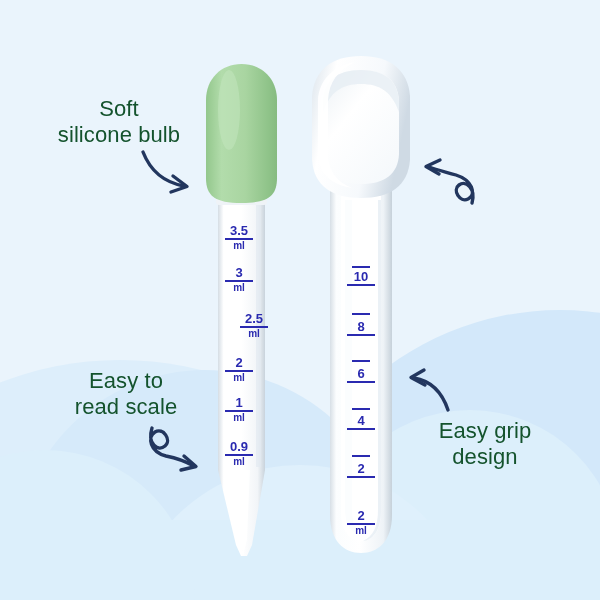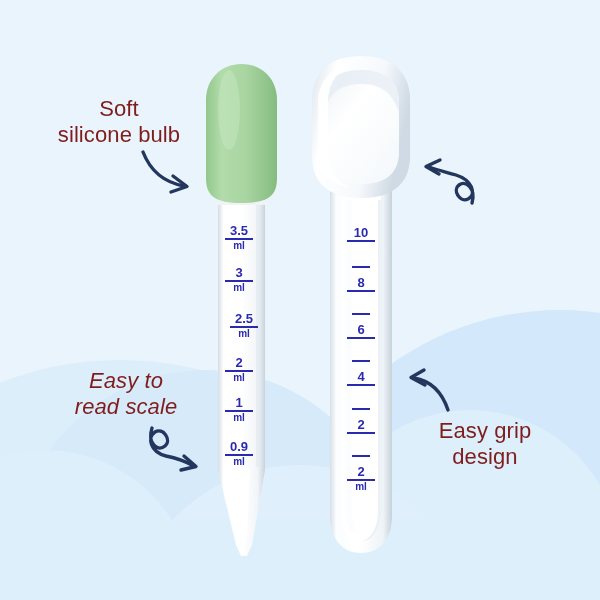--- a/index.html
+++ b/index.html
@@ -15,28 +15,28 @@
     position: relative;
     width: 600px; height: 600px;
     overflow: hidden;
     background: #eaf4fc;
   }
   .layer { position: absolute; top: 0; left: 0; width: 600px; height: 600px; }
 
   
   .callout {
     position: absolute;
-    color: #7f1d1d;
+    color: #14532d;
     font-size: 22px;
     line-height: 1.18;
     letter-spacing: 0.1px;
     white-space: pre-line;
   }
   #callout-soft-bulb   { left: 35px;  top: 96px;  width: 168px; text-align: center; }
-  #callout-easy-read   { left: 42px;  top: 368px; width: 168px; text-align: center; font-style: italic; }
+  #callout-easy-read   { left: 42px;  top: 368px; width: 168px; text-align: center; }
   #callout-bpa-free    { left: 418px; top: 210px; width: 150px; text-align: left; }
   #callout-easy-grip   { left: 405px; top: 418px; width: 160px; text-align: center; }
 
   
   .tick-group { position: absolute; text-align: center; }
   .tick-num {
     color: #2a2ab0;
     font-weight: bold;
     font-family: "Liberation Sans", sans-serif;
     line-height: 1;
@@ -51,21 +51,21 @@
     margin: 1px auto;
   }
 
   
   .dropper-tick { width: 34px; left: 0; }
   .dropper-tick .tick-num  { font-size: 13px; }
   .dropper-tick .tick-unit { font-size: 10px; margin-top: 1px; }
   .dropper-tick .tick-rule { height: 2px; width: 28px; }
 
   
-  .spoon-tick { width: 44px; left: 0; }
+  .spoon-tick { width: 44px; left: 0; margin-top: 44px; }
   .spoon-tick .tick-num  { font-size: 13px; }
   .spoon-tick .tick-unit { font-size: 10px; margin-top: 1px; }
   .spoon-tick .tick-rule { height: 2px; width: 28px; }
   .minor-tick {
     position: absolute;
     height: 2px; width: 18px;
     background: #2a2ab0;
   }
 </style>
 </head>
@@ -187,21 +187,21 @@
     <div class="tick-group dropper-tick" style="left:222px; top:224px;">
       <div class="tick-num">3.5</div>
       <div class="tick-rule"></div>
       <div class="tick-unit">ml</div>
     </div>
     <div class="tick-group dropper-tick" style="left:222px; top:266px;">
       <div class="tick-num">3</div>
       <div class="tick-rule"></div>
       <div class="tick-unit">ml</div>
     </div>
-    <div class="tick-group dropper-tick" style="left:227px; top:312px;">
+    <div class="tick-group dropper-tick" style="left:237px; top:312px;">
       <div class="tick-num">2.5</div>
       <div class="tick-rule"></div>
       <div class="tick-unit">ml</div>
     </div>
     <div class="tick-group dropper-tick" style="left:222px; top:356px;">
       <div class="tick-num">2</div>
       <div class="tick-rule"></div>
       <div class="tick-unit">ml</div>
     </div>
     <div class="tick-group dropper-tick" style="left:222px; top:396px;">

